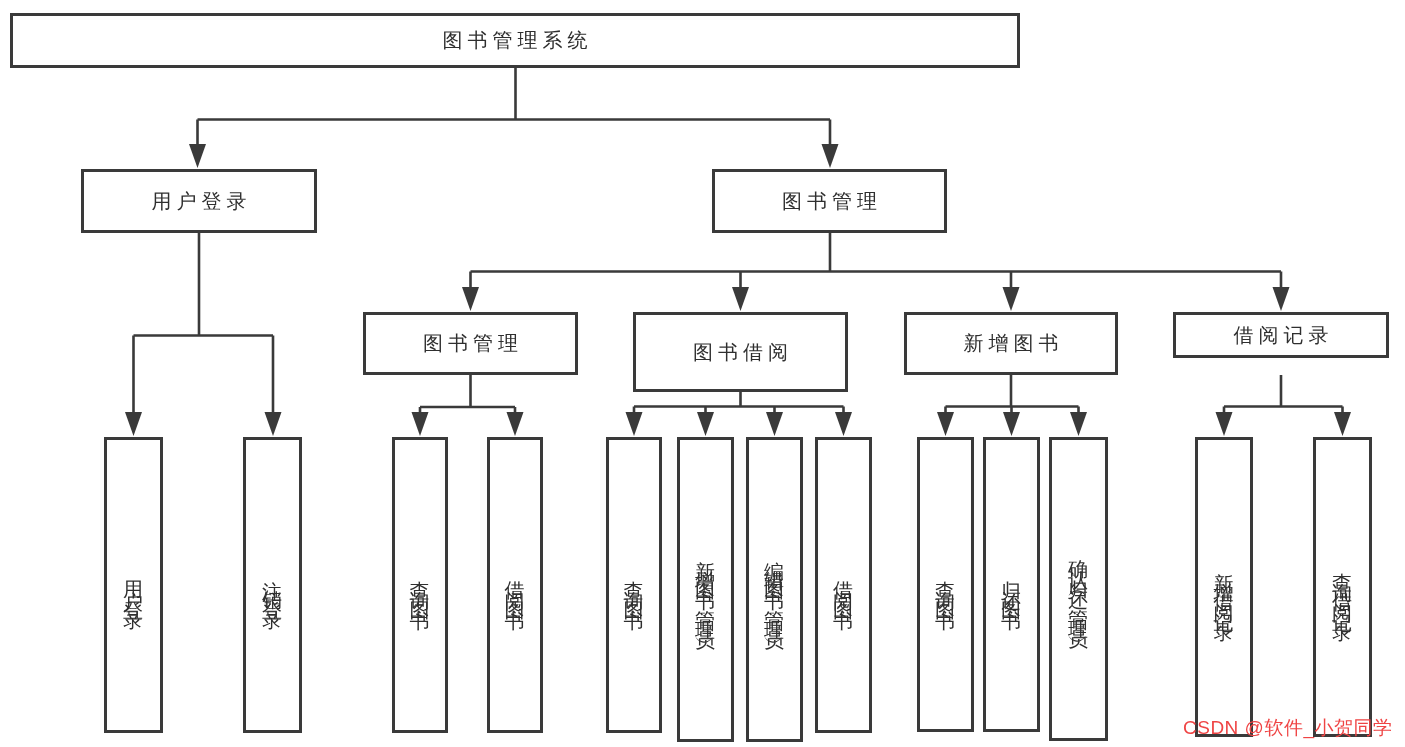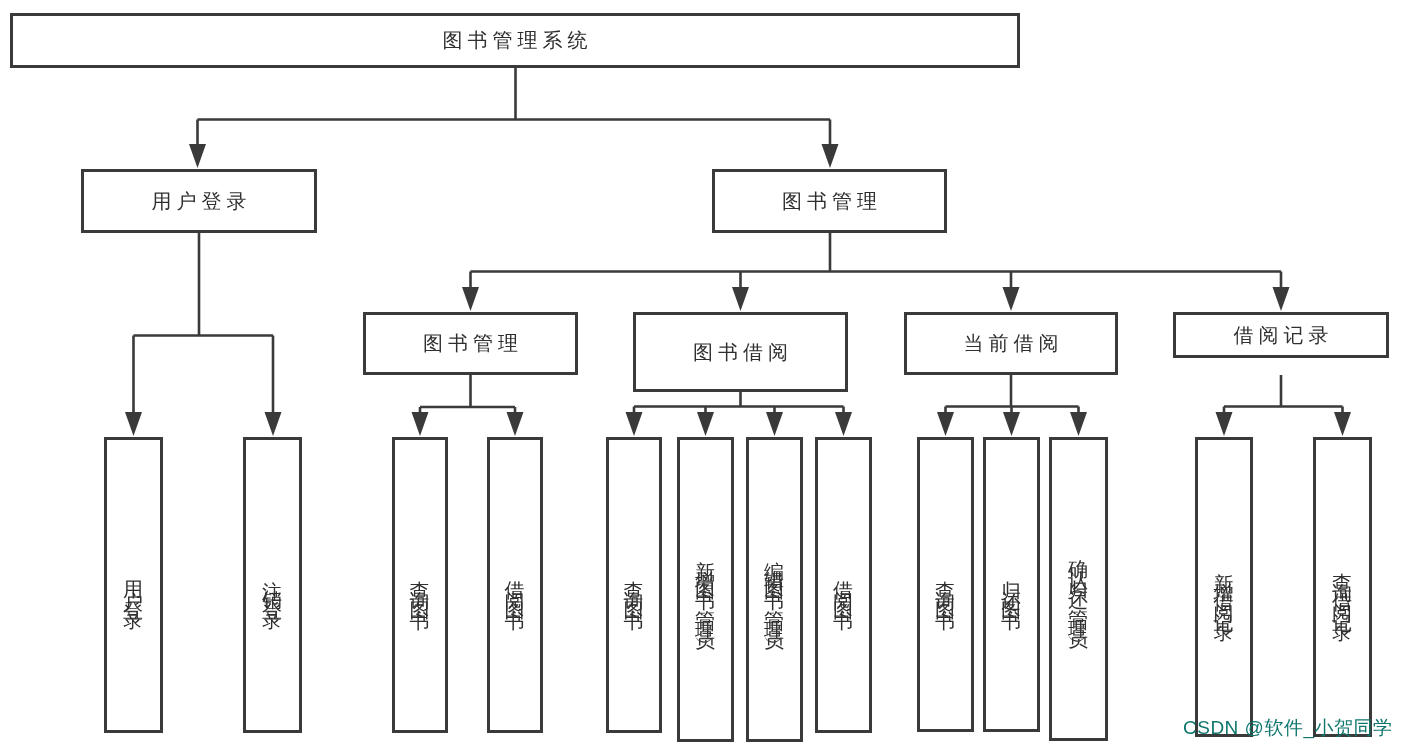--- a/index.html
+++ b/index.html
@@ -44,21 +44,21 @@
     font-size: 20px;
     letter-spacing: 10px;
     line-height: 1;
   }
   #watermark {
     position: absolute;
     left: 1183px;
     top: 715px;
     z-index: 5;
     font-size: 19px;
-    color: #0f766e;
+    color: #ef4444;
     letter-spacing: 0.5px;
     white-space: nowrap;
   }
 </style>
 </head>
 <body>
 
 <div id="canvas">
 
   <svg id="connectors" viewBox="0 0 1405 747" xmlns="http://www.w3.org/2000/svg">
@@ -94,21 +94,21 @@
     </g>
   </svg>
 
   <div class="node h" style="left:10px; top:13px; width:1010px; height:55px;">图书管理系统</div>
 
   <div class="node h" style="left:81px; top:169px; width:236px; height:64px;">用户登录</div>
   <div class="node h" style="left:712px; top:169px; width:235px; height:64px;">图书管理</div>
 
   <div class="node h" style="left:363px; top:312px; width:215px; height:63px;">图书管理</div>
   <div class="node h" style="left:633px; top:312px; width:215px; height:80px;">图书借阅</div>
-  <div class="node h" style="left:904px; top:312px; width:214px; height:63px;">当前借阅</div>
+  <div class="node h" style="left:904px; top:312px; width:214px; height:63px;">新增图书</div>
   <div class="node h" style="left:1173px; top:312px; width:216px; height:46px;">借阅记录</div>
 
   <div class="node v" style="left:104px; top:437px; width:59px; height:296px;">用户登录</div>
   <div class="node v" style="left:243px; top:437px; width:59px; height:296px;">注销登录</div>
 
   <div class="node v" style="left:392px; top:437px; width:56px; height:296px;">查询图书</div>
   <div class="node v" style="left:487px; top:437px; width:56px; height:296px;">借阅图书</div>
 
   <div class="node v" style="left:606px; top:437px; width:56px; height:296px;">查询图书</div>
   <div class="node v" style="left:677px; top:437px; width:57px; height:305px;">新增图书（管理员）</div>

